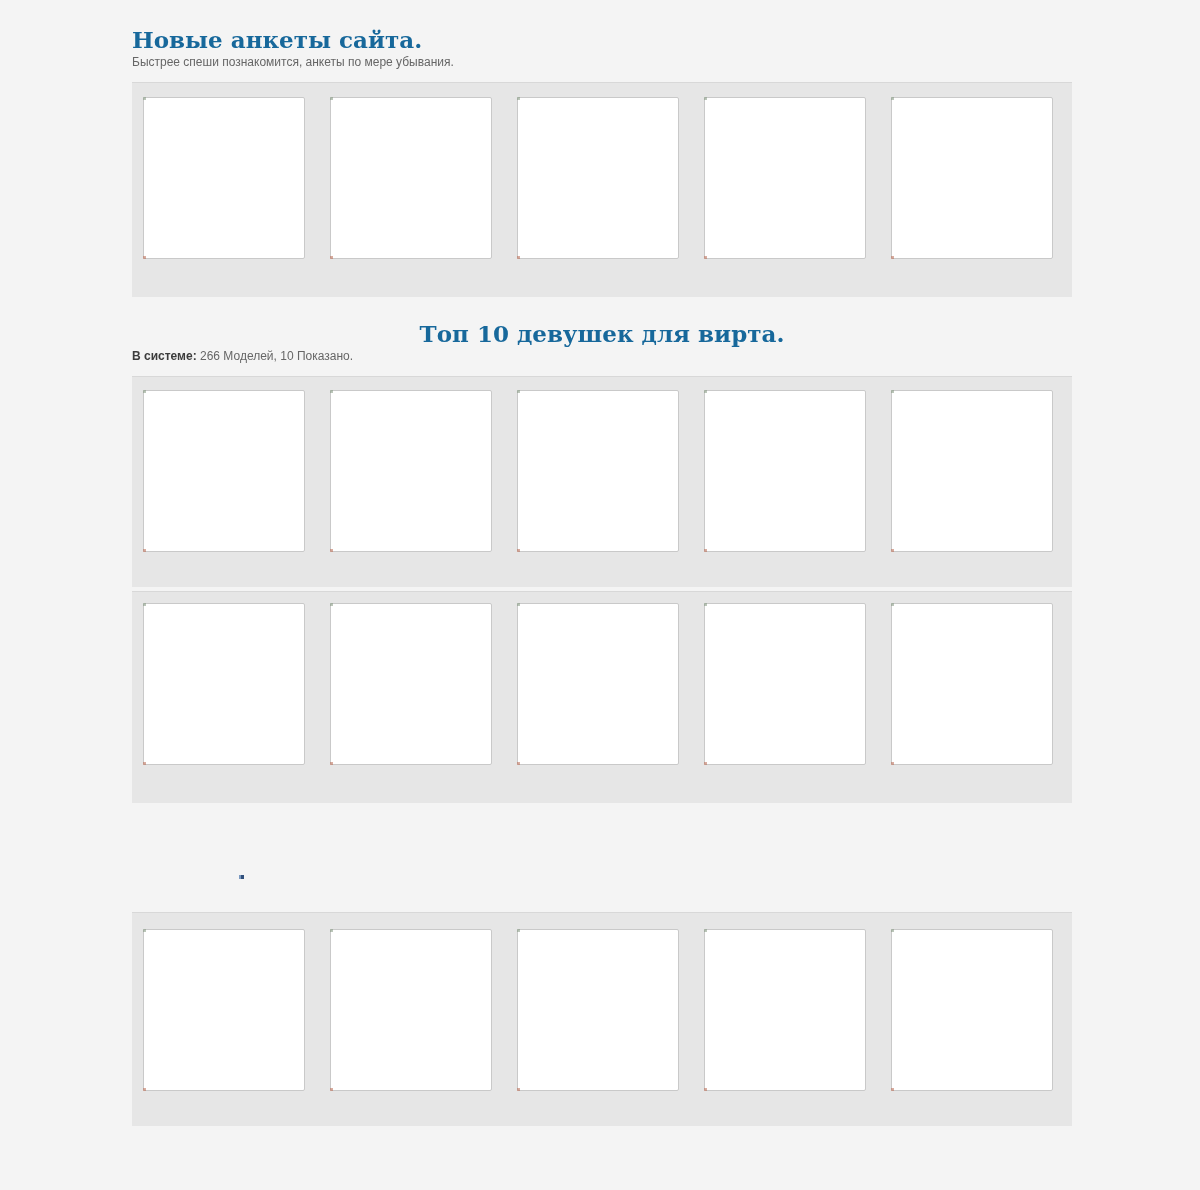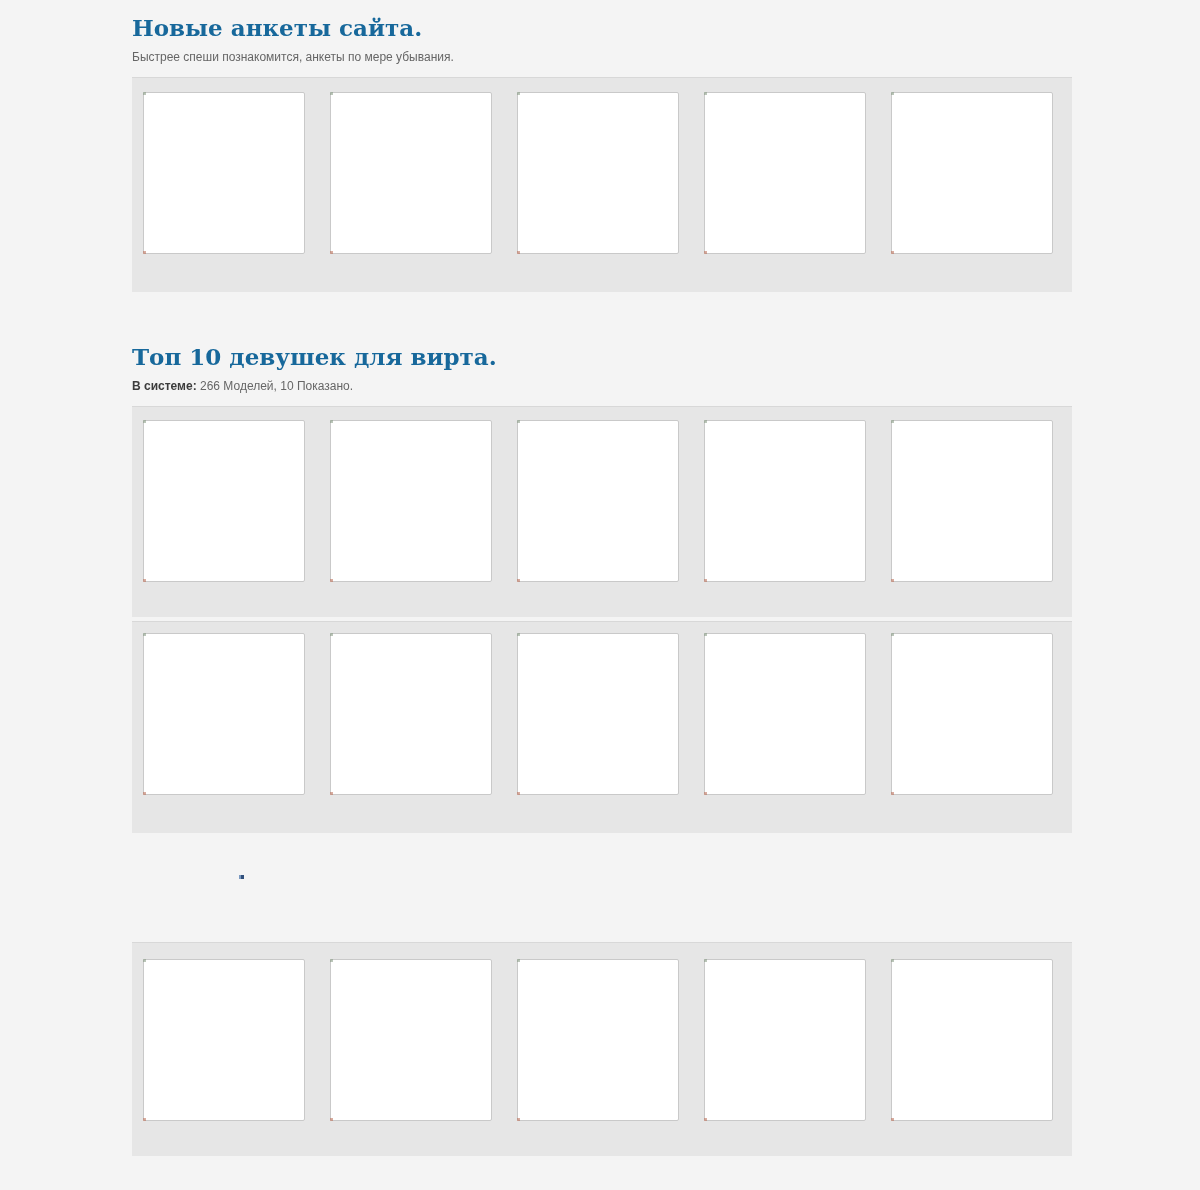--- a/index.html
+++ b/index.html
@@ -19,27 +19,27 @@
     width: 940px;
   }
   .section-title {
     font-family: "DejaVu Serif", serif;
     font-weight: bold;
     font-size: 23px;
     line-height: 26px;
     color: #17689b;
     margin: 0;
   }
-  .title-1 { padding-top: 15px; }
-  .title-2 { margin-top: 52px; }
+  .title-1 { padding-top: 27px; }
+  .title-2 { margin-top: 24px; text-align: center; }
   .section-subtitle {
     font-size: 12px;
     line-height: 15px;
     color: #666666;
-    margin-top: 9px;
+    margin-top: 2px;
   }
   .section-subtitle .bold-label {
     font-weight: bold;
     color: #3c3c3c;
   }
   .card-band {
     box-sizing: border-box;
     background: #e6e6e6;
     border-top: 1px solid #d8d8d8;
     padding: 14px 0 0 11px;

